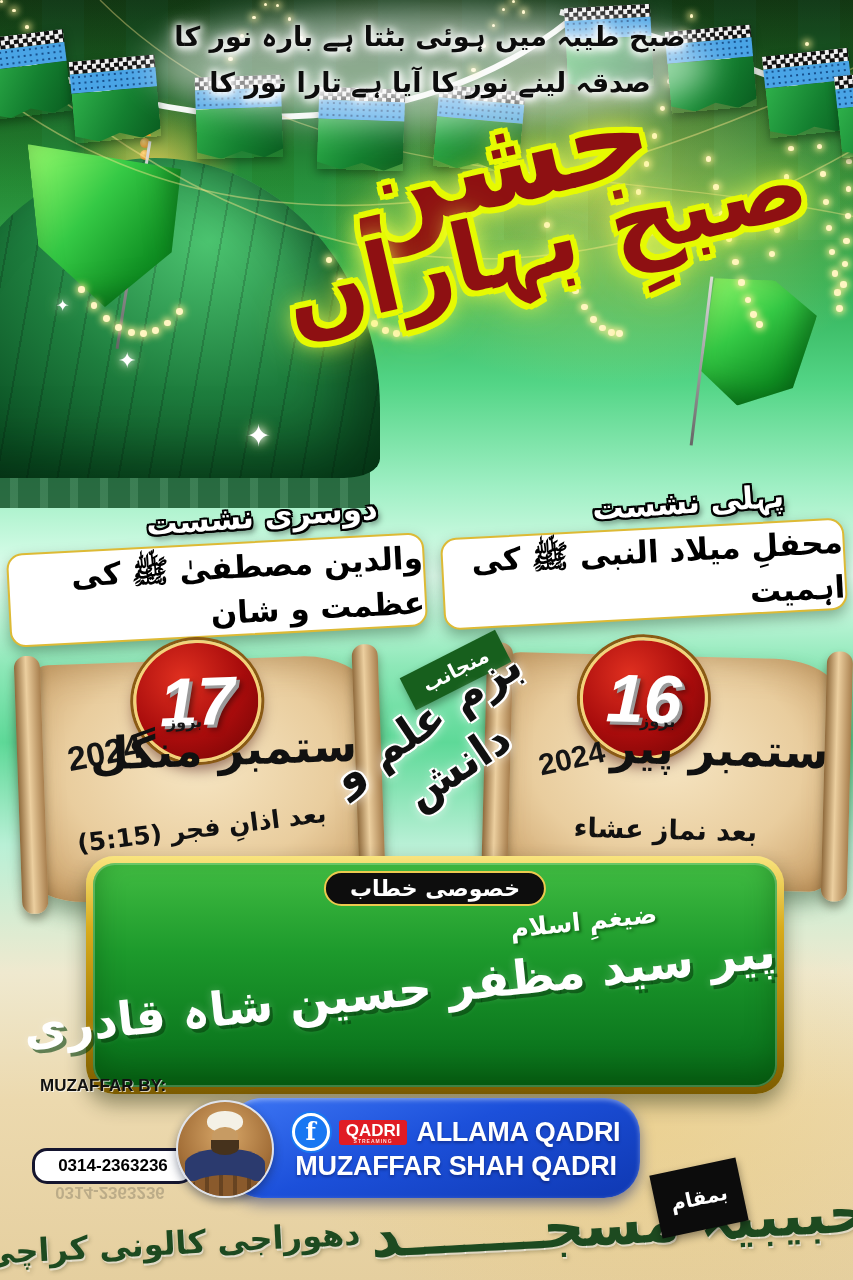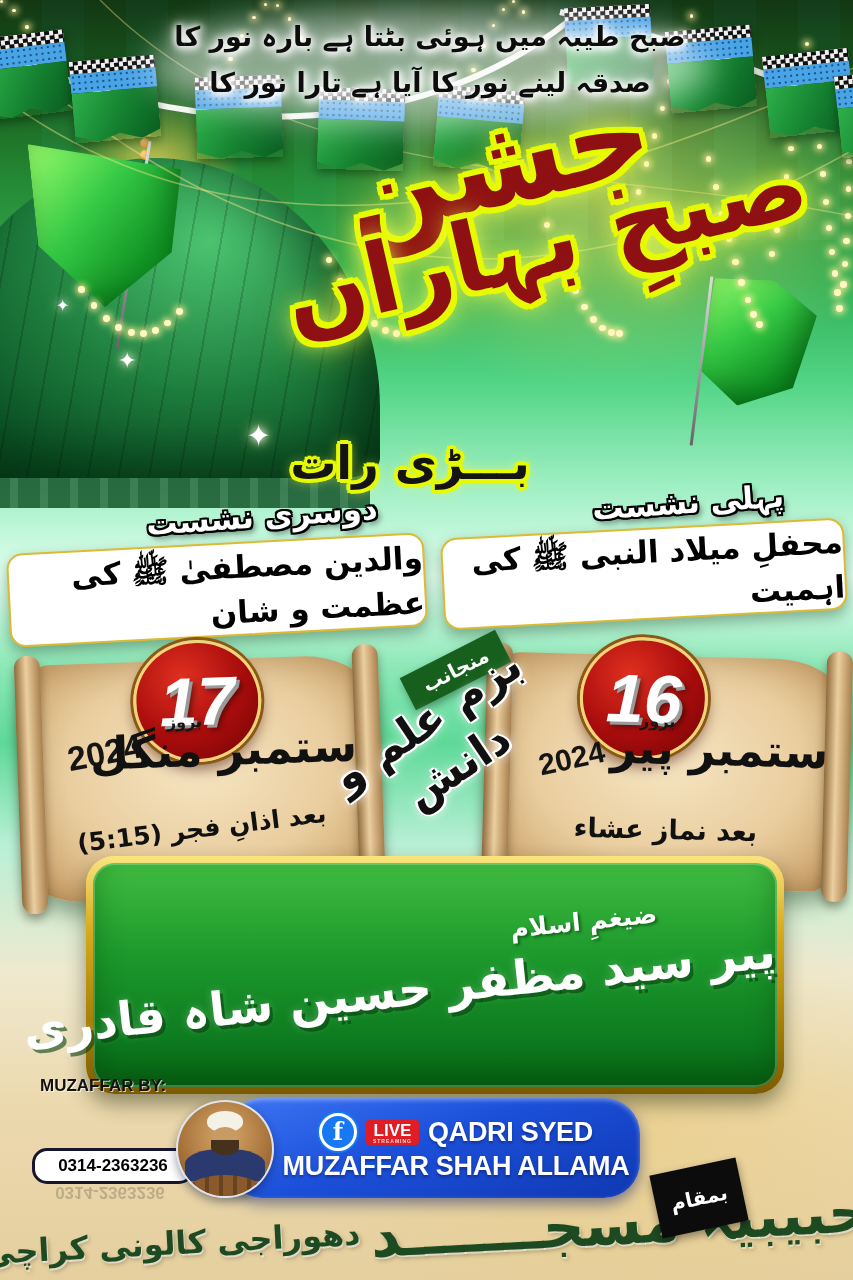--- a/index.html
+++ b/index.html
@@ -344,21 +344,20 @@
   <div class="abs couplet-glow"></div>
   <div class="abs couplet">
     <div>صبح طیبہ میں ہوئی بٹتا ہے بارہ نور کا</div>
     <div>صدقہ لینے نور کا آیا ہے تارا نور کا</div>
   </div>
 
   <div class="abs main-title">
     <span class="w1">جشن</span>
     <span class="w2">صبحِ بہاراں</span>
   </div>
-  <div class="abs bari-raat">بـــڑی رات</div>
 
   <div class="abs session-label" style="left:592px;top:484px;">پہلی نشست</div>
   <div class="abs session-box" style="left:442px;top:528px;width:400px;height:88px;">محفلِ میلاد النبی ﷺ کی اہمیت</div>
   <div class="abs session-label" style="left:146px;top:498px;">دوسری نشست</div>
   <div class="abs session-box" style="left:8px;top:543px;width:414px;height:90px;">والدین مصطفیٰ ﷺ کی عظمت و شان</div>
 
   <div class="abs scroll" style="left:492px;top:656px;width:350px;height:232px;transform:rotate(1.5deg);">
     <div class="abs badge" style="left:86px;top:-18px;width:122px;height:116px;">
       <span class="num">16</span>
     </div>
@@ -377,20 +376,21 @@
     <span class="daymonth" style="right:16px;top:64px;">ستمبر منگل</span>
     <span class="time" style="top:154px;font-size:25px;transform:rotate(-5deg);">بعد اذانِ فجر (5:15)</span>
   </div>
 
   <div class="abs org-ribbon">منجانب</div>
   <div class="abs org-name">بزم علم و دانش</div>
 
   <div class="abs banner-shadow"></div>
   <div class="abs gbanner-outer">
     <div class="gbanner">
+      <div class="special-pill">خصوصی خطاب</div>
       <div class="honorific">ضیغمِ اسلام</div>
       <div class="speaker-name">پیر سید مظفر حسین شاہ قادری</div>
     </div>
   </div>
 
   <div class="abs designed-heading">MUZAFFAR BY:</div>
   <div class="abs phone-pill">0314-2363236</div>
   <div class="abs phone-reflect">0314-2363236</div>
 
   <div class="abs photo">
@@ -398,26 +398,26 @@
       <div class="turban"></div>
       <div class="face"></div>
       <div class="beard"></div>
       <div class="desk"></div>
   </div>
 
   <div class="abs bluebanner">
     <div class="blive-row">
       <div class="fb-icon">f</div>
       <div class="live-badge">
-        <span class="lv">LIVE</span>
+        <span class="lv">QADRI</span>
         <span class="st">STREAMING</span>
       </div>
-      <span class="en-name">QADRI SYED</span>
-    </div>
-    <span class="en-name">MUZAFFAR SHAH ALLAMA</span>
+      <span class="en-name">ALLAMA QADRI</span>
+    </div>
+    <span class="en-name">MUZAFFAR SHAH QADRI</span>
   </div>
 
   <div class="abs venue-ribbon">بمقام</div>
   <div class="abs venue">
     <span class="masjid">حبیبیہ مسجـــــــد</span>
     <span class="address">دھوراجی کالونی کراچی</span>
   </div>
 
 </div>
 

